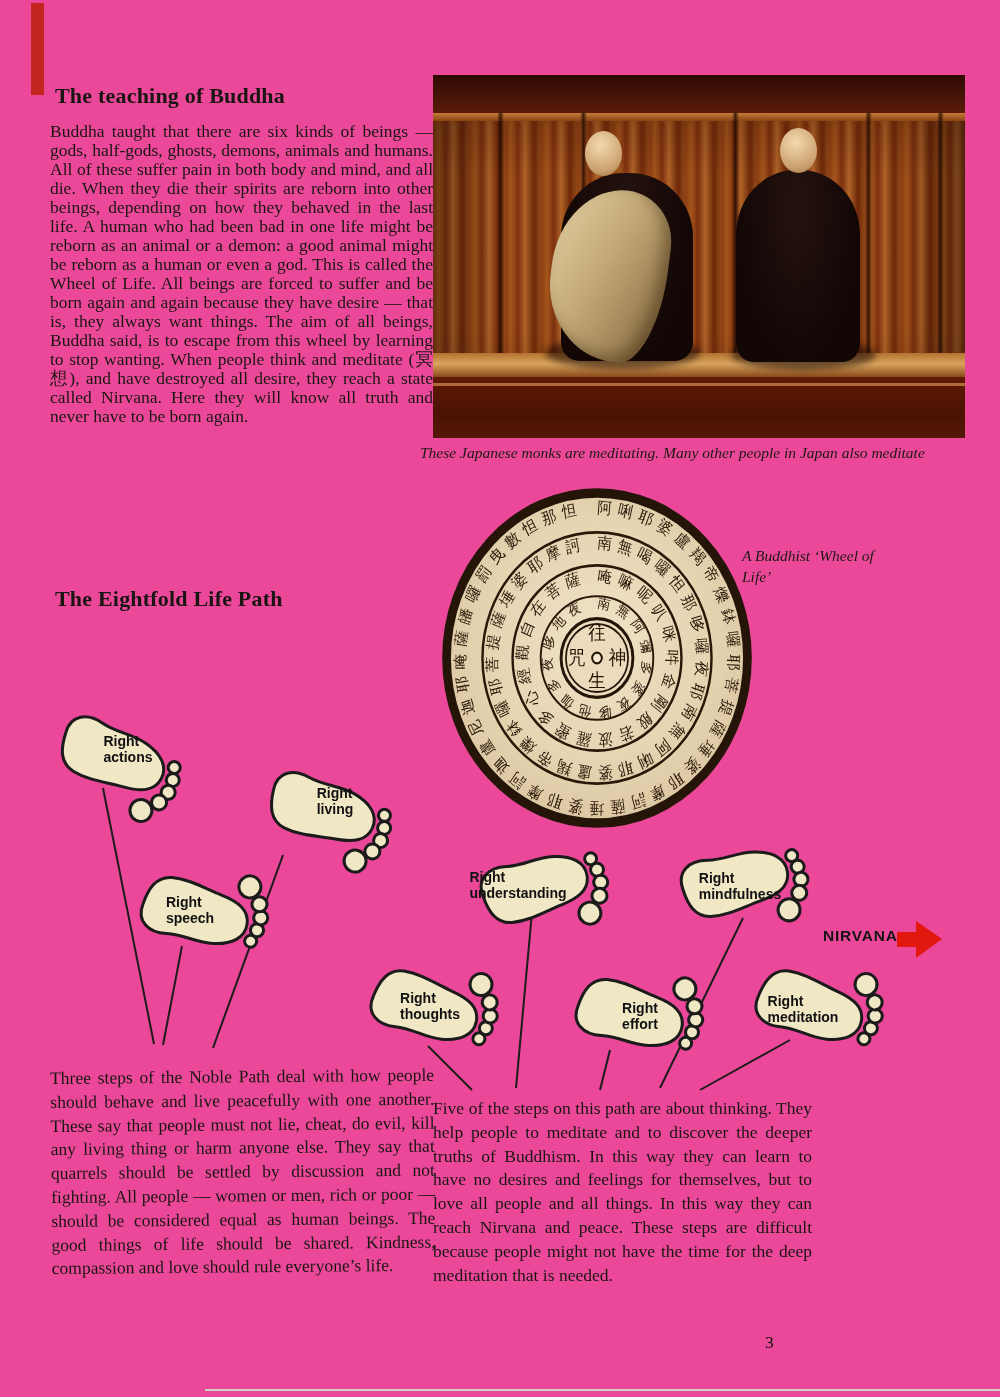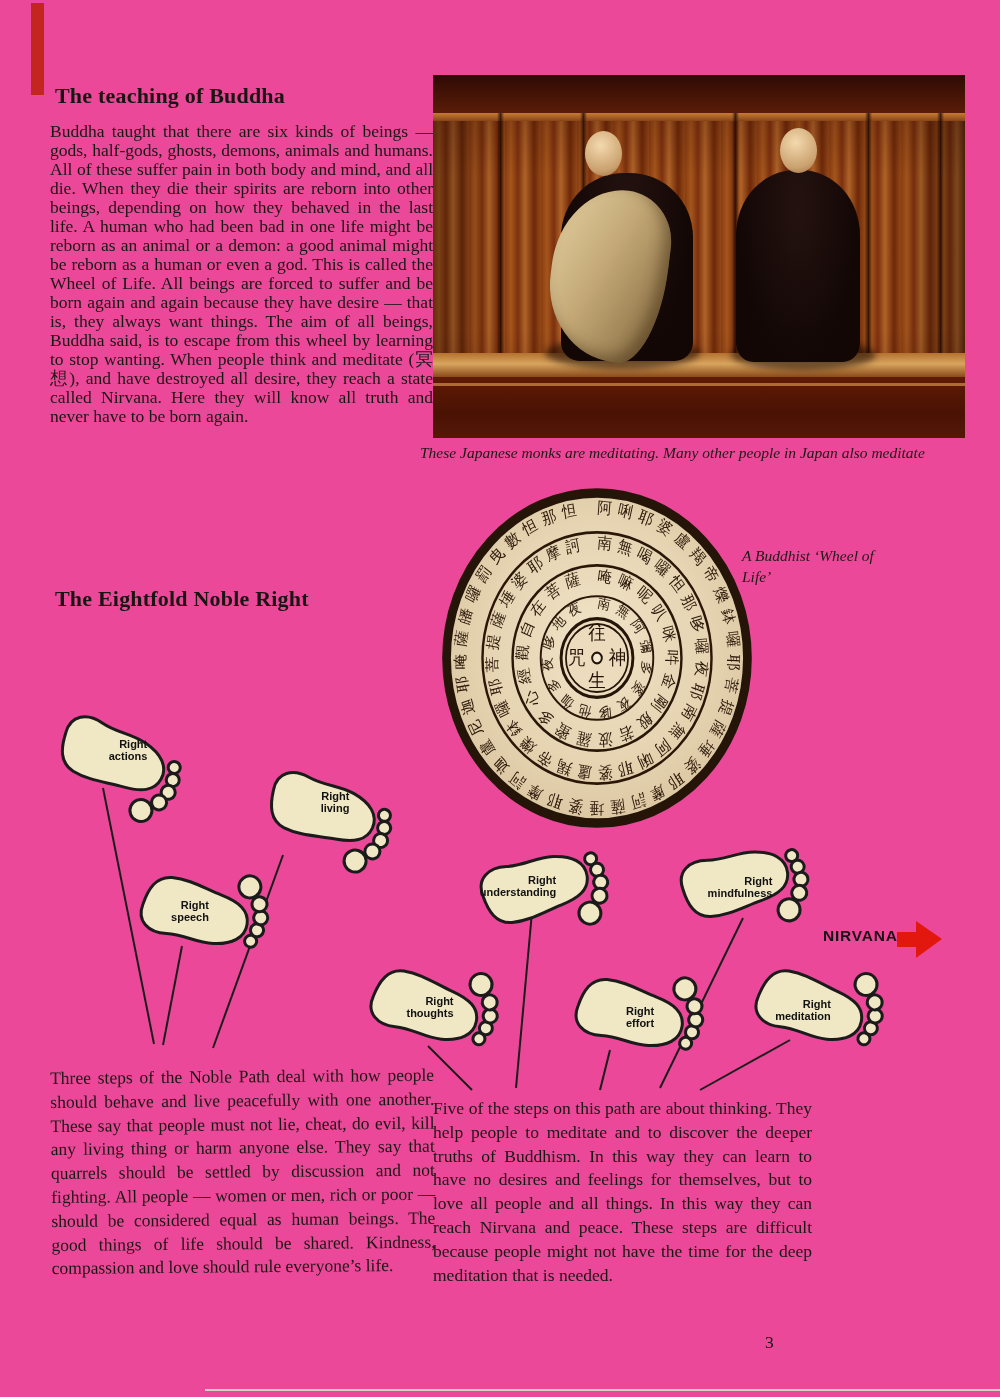--- a/index.html
+++ b/index.html
@@ -56,41 +56,41 @@
   .ring.r2{font-size:15px;letter-spacing:5.5px;}
   .ring.r3{font-size:15px;letter-spacing:6px;}
   .ring.r4{font-size:13px;letter-spacing:6px;}
   .center-char{font-family:"Liberation Serif",serif;font-size:18px;fill:#241205;text-anchor:middle;}
 
   
   .diagram{position:absolute;left:40px;top:690px;width:940px;height:405px;}
   .diagram svg{position:absolute;left:0;top:0;}
   .foot-label{
     position:absolute;transform:translate(-50%,-50%);
-    font-family:"Liberation Sans",sans-serif;font-weight:bold;font-size:11px;
-    line-height:1.12;color:#111;text-align:right;white-space:pre-line;
+    font-family:"Liberation Sans",sans-serif;font-weight:bold;font-size:14px;
+    line-height:1.12;color:#111;text-align:left;white-space:pre-line;
   }
   .nirvana{
     position:absolute;left:783px;top:237px;
     font-family:"Liberation Sans",sans-serif;font-weight:bold;font-size:15.5px;
     letter-spacing:.8px;color:#141414;
   }
   .page-num{position:absolute;left:765px;top:1332px;font-size:17.5px;color:#14120f;}
   .bottom-edge{position:absolute;left:205px;top:1389px;width:795px;height:2px;background:#d3d0c6;}
 </style>
 </head>
 <body>
 
 <div class="page">
 
   <div class="red-stripe" style="background:#c3251f;"></div>
 
   <div class="heading" style="left:55px;top:83px;">The teaching of Buddha</div>
   <div class="para p-top" style="left:50px;top:122px;width:383px;">Buddha taught that there are six kinds of beings — gods, half-gods, ghosts, demons, animals and humans. All of these suffer pain in both body and mind, and all die. When they die their spirits are reborn into other beings, depending on how they behaved in the last life. A human who had been bad in one life might be reborn as an animal or a demon: a good animal might be reborn as a human or even a god. This is called the Wheel of Life. All beings are forced to suffer and be born again and again because they have desire — that is, they always want things. The aim of all beings, Buddha said, is to escape from this wheel by learning to stop wanting. When people think and meditate (冥想), and have destroyed all desire, they reach a state called Nirvana. Here they will know all truth and never have to be born again.</div>
-  <div class="heading" style="left:55px;top:586px;">The Eightfold Noble Right</div>
+  <div class="heading" style="left:55px;top:586px;">The Eightfold Life Path</div>
 
   <div class="photo">
     <div class="beam"></div>
     <div class="rail"></div>
     <div class="divider" style="left:64px;"></div>
     <div class="divider" style="left:147px;"></div>
     <div class="divider" style="left:299px;"></div>
     <div class="divider" style="left:432px;"></div>
     <div class="divider" style="left:504px;"></div>
     <div class="platform"></div>

